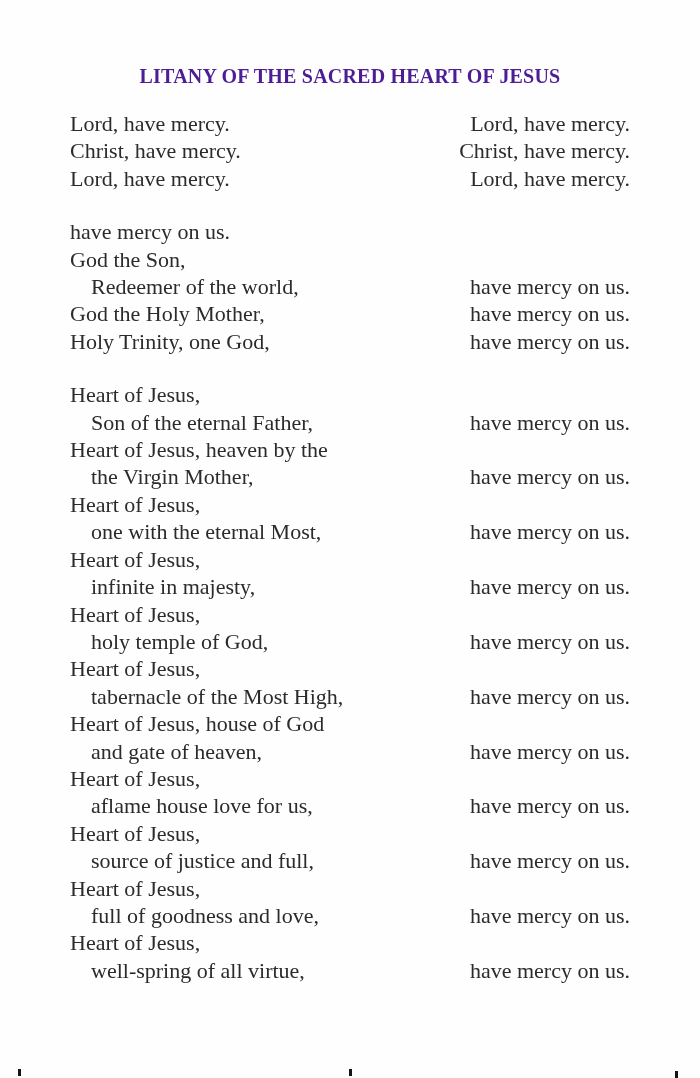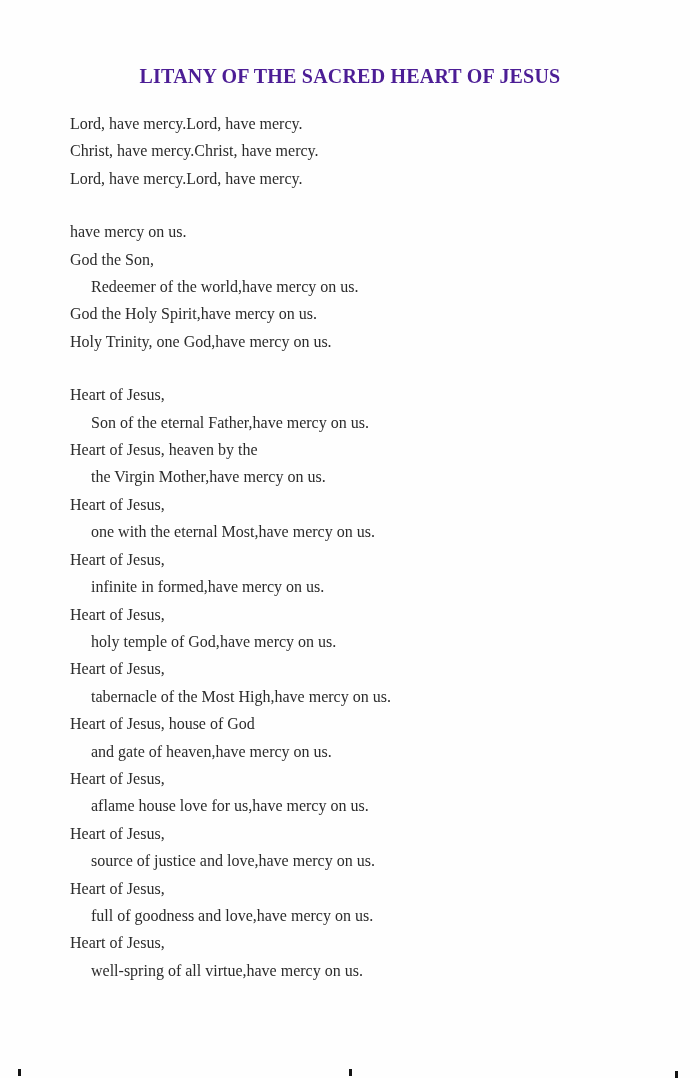--- a/index.html
+++ b/index.html
@@ -28,23 +28,23 @@
     text-align: center;
     letter-spacing: 0.2px;
     margin: 0 0 22px 0;
     color: #4c1d95;
   }
   .lines {
     width: 100%;
   }
   .line {
     display: flex;
-    justify-content: flex-start;
+    justify-content: space-between;
     align-items: baseline;
-    font-size: 16px;
+    font-size: 22px;
     line-height: 27.4px;
     white-space: nowrap;
   }
   .line.gap {
     margin-top: 26px;
   }
   .invocation.indent {
     padding-left: 21px;
   }
   .response {
@@ -83,21 +83,21 @@
       </div>
       <div class="line">
         <span class="invocation">God the Son,</span>
         <span class="response"></span>
       </div>
       <div class="line">
         <span class="invocation indent">Redeemer of the world,</span>
         <span class="response">have mercy on us.</span>
       </div>
       <div class="line">
-        <span class="invocation">God the Holy Spirit,</span>
+        <span class="invocation">God the Holy Mother,</span>
         <span class="response">have mercy on us.</span>
       </div>
       <div class="line">
         <span class="invocation">Holy Trinity, one God,</span>
         <span class="response">have mercy on us.</span>
       </div>
       <div class="line gap">
         <span class="invocation">Heart of Jesus,</span>
         <span class="response"></span>
       </div>
@@ -119,21 +119,21 @@
       </div>
       <div class="line">
         <span class="invocation indent">one with the eternal Most,</span>
         <span class="response">have mercy on us.</span>
       </div>
       <div class="line">
         <span class="invocation">Heart of Jesus,</span>
         <span class="response"></span>
       </div>
       <div class="line">
-        <span class="invocation indent">infinite in formed,</span>
+        <span class="invocation indent">infinite in majesty,</span>
         <span class="response">have mercy on us.</span>
       </div>
       <div class="line">
         <span class="invocation">Heart of Jesus,</span>
         <span class="response"></span>
       </div>
       <div class="line">
         <span class="invocation indent">holy temple of God,</span>
         <span class="response">have mercy on us.</span>
       </div>
@@ -159,21 +159,21 @@
       </div>
       <div class="line">
         <span class="invocation indent">aflame house love for us,</span>
         <span class="response">have mercy on us.</span>
       </div>
       <div class="line">
         <span class="invocation">Heart of Jesus,</span>
         <span class="response"></span>
       </div>
       <div class="line">
-        <span class="invocation indent">source of justice and love,</span>
+        <span class="invocation indent">source of justice and full,</span>
         <span class="response">have mercy on us.</span>
       </div>
       <div class="line">
         <span class="invocation">Heart of Jesus,</span>
         <span class="response"></span>
       </div>
       <div class="line">
         <span class="invocation indent">full of goodness and love,</span>
         <span class="response">have mercy on us.</span>
       </div>

